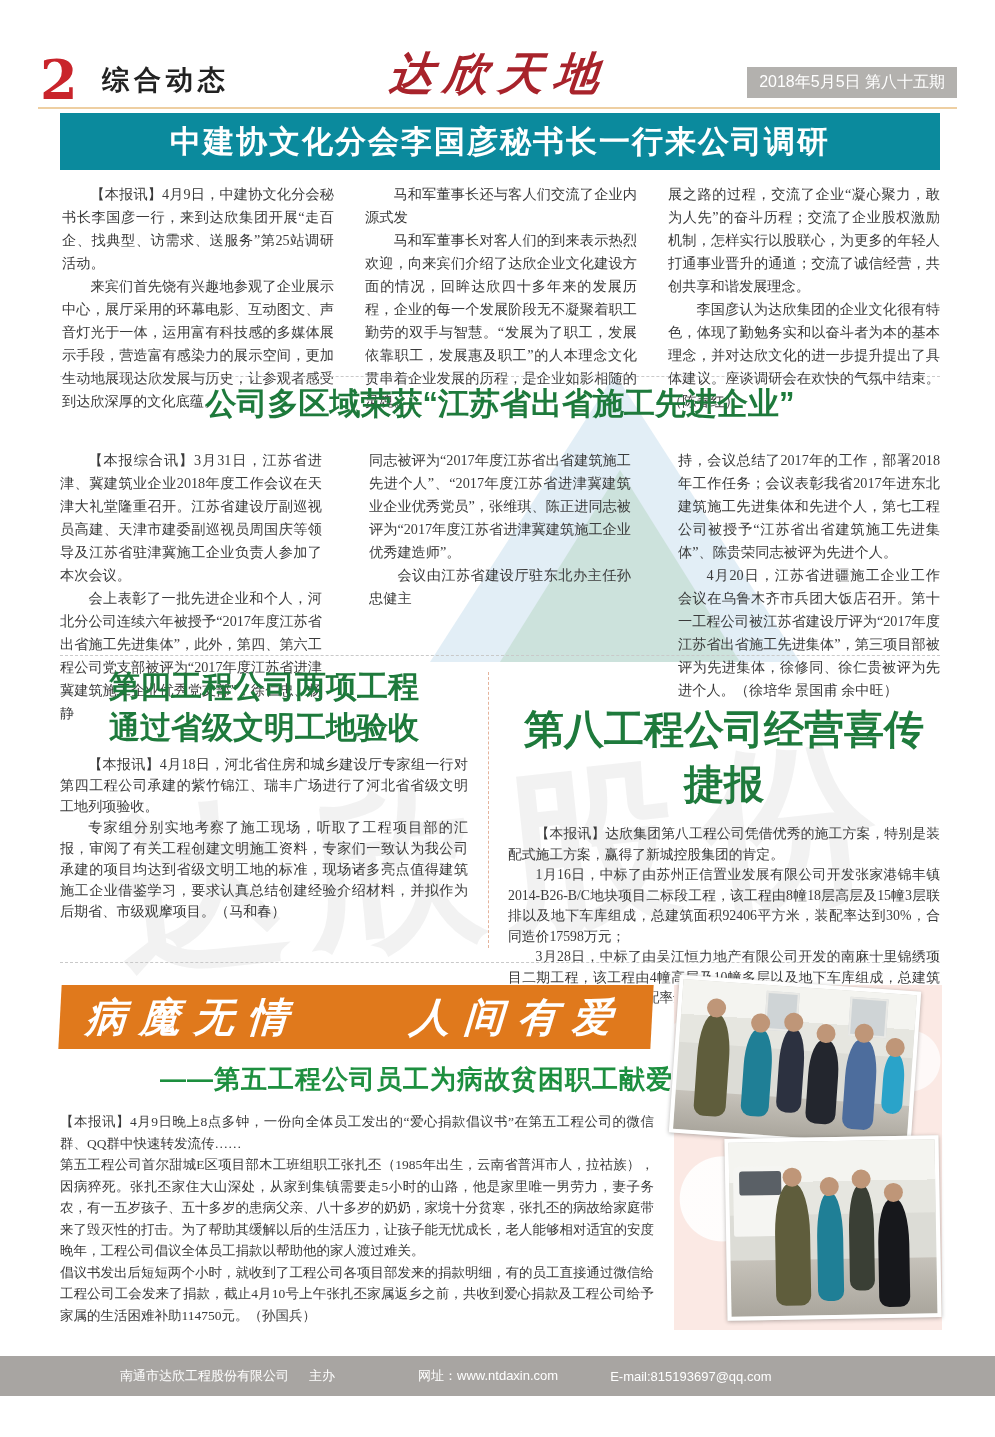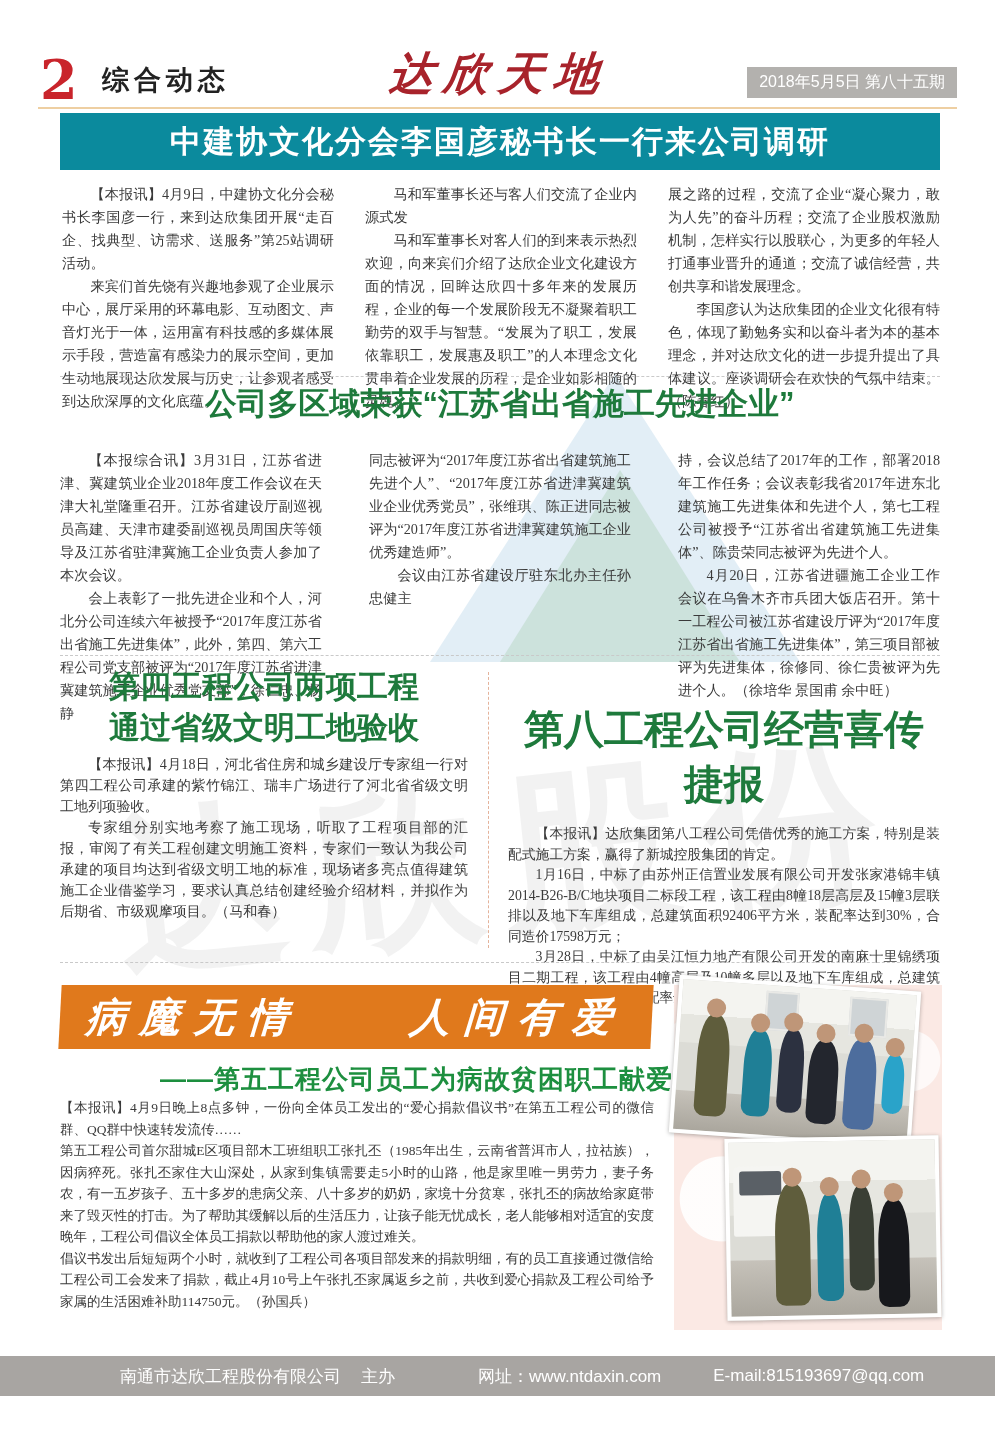--- a/index.html
+++ b/index.html
@@ -55,21 +55,21 @@
   .a3-right .body { font-size:13.8px; line-height:20.5px; text-align:justify; color:#3a3a3a; margin-top:12px; }
 
   
   .banner-orange { background:#e0791c; color:#fff; width:592px; height:64px;
        display:flex; align-items:center; justify-content:center; font-size:40px;
        font-weight:bold; font-style:italic; font-family:"DejaVu Serif", serif;
        letter-spacing:14px; transform:skewX(-3deg); transform-origin:left; }
   .a4-sub { width:560px; margin:13px 0 0 90px; color:#1d8f3f; font-size:26px;
        font-weight:bold; font-family:"Liberation Sans", sans-serif; text-align:center;
        letter-spacing:1px; }
-  .a4-body { width:594px; font-size:13.5px; line-height:21.5px;
+  .a4-body { width:594px; margin-top:14px; font-size:13.5px; line-height:21.5px;
        text-align:justify; color:#3a3a3a; }
 
   
   .photos-panel { position:absolute; left:614px; top:0; width:268px; height:345px;
        background:
          radial-gradient(circle at 18% 62%, rgba(255,255,255,0.9) 0 42px, rgba(255,255,255,0) 43px),
          radial-gradient(circle at 88% 22%, rgba(255,255,255,0.75) 0 30px, rgba(255,255,255,0) 31px),
          radial-gradient(circle at 6% 16%, rgba(255,255,255,0.6) 0 22px, rgba(255,255,255,0) 23px),
          #fbe9e4; }
   .photo { position:absolute; background:#dcdcd6; border:4px solid #fff;
@@ -84,21 +84,21 @@
   .person { position:absolute; border-radius:42% 42% 10px 10px; }
   .person::before { content:""; position:absolute; top:-16px; left:50%;
        transform:translateX(-50%); width:19px; height:19px; border-radius:50%;
        background:#bf9678; }
   .van { position:absolute; background:#f5f5f2; border-radius:6px 6px 2px 2px; }
   .van::before { content:""; position:absolute; top:5px; left:6px; right:6px; height:34%;
        background:#5a6066; border-radius:3px; }
 
   
   .footer { position:absolute; left:0; right:0; top:1356px; height:40px; background:#a8a5a2;
-       color:#fff; font-family:"Liberation Sans", sans-serif; font-size:17px;
+       color:#fff; font-family:"Liberation Sans", sans-serif; font-size:13px;
        display:flex; align-items:center; }
   .footer span { white-space:nowrap; }
 </style>
 </head>
 <body>
 
 <div class="page">
 
   <div class="wm-triangle"></div>
   <div class="wm-triangle-inner"></div>

